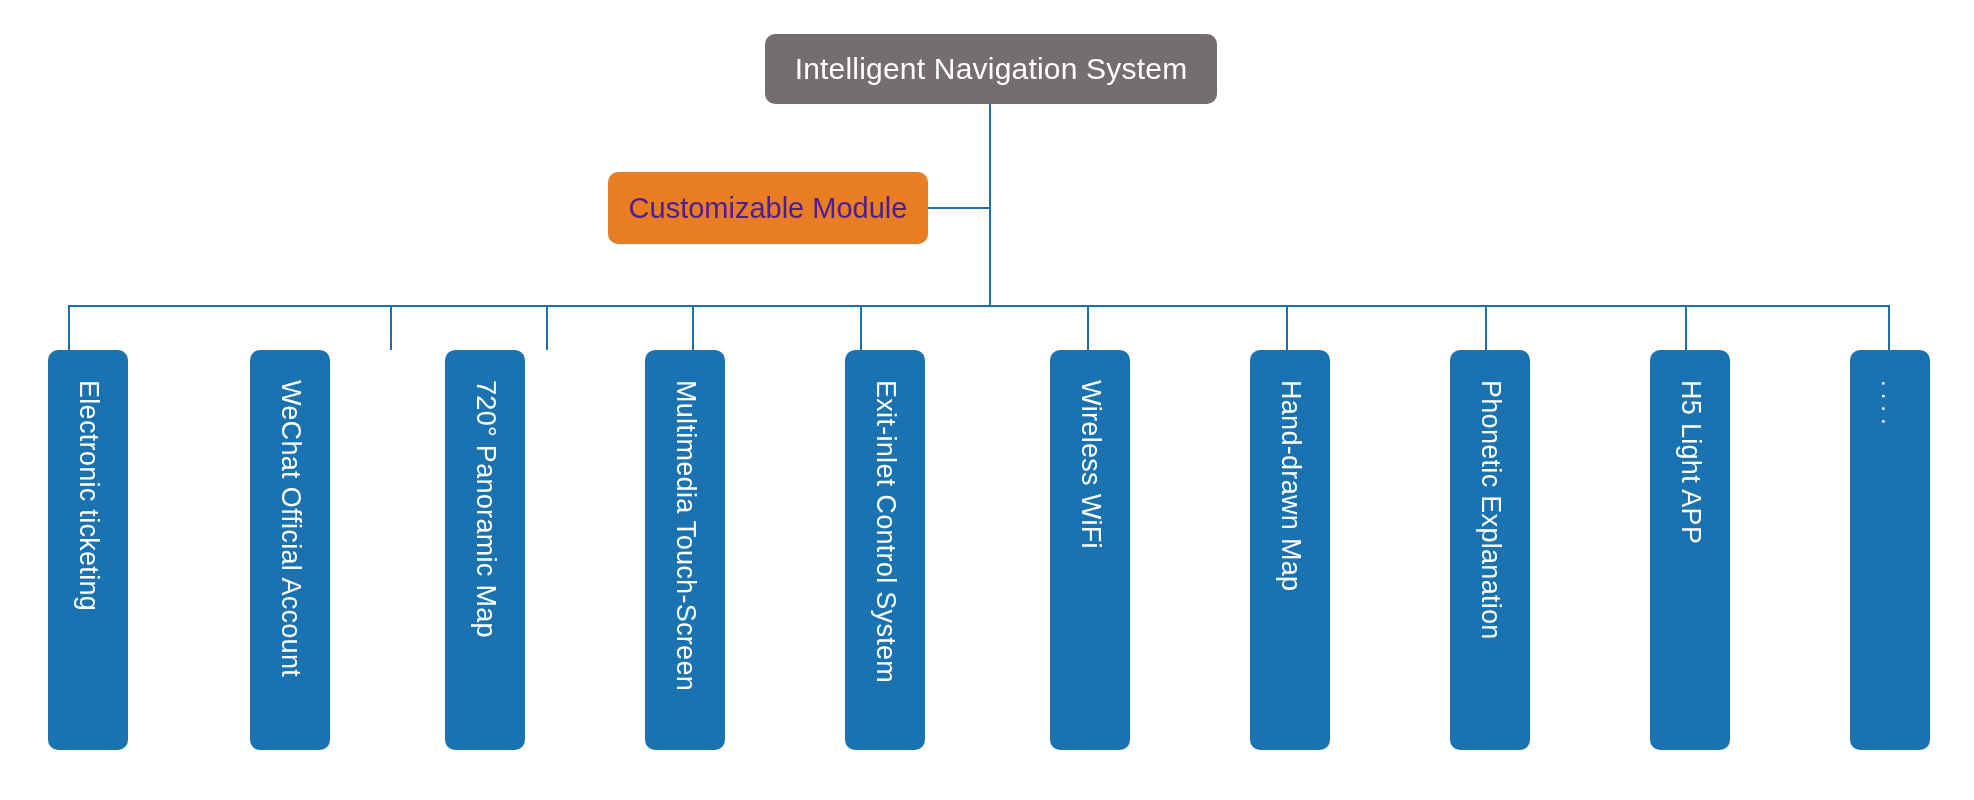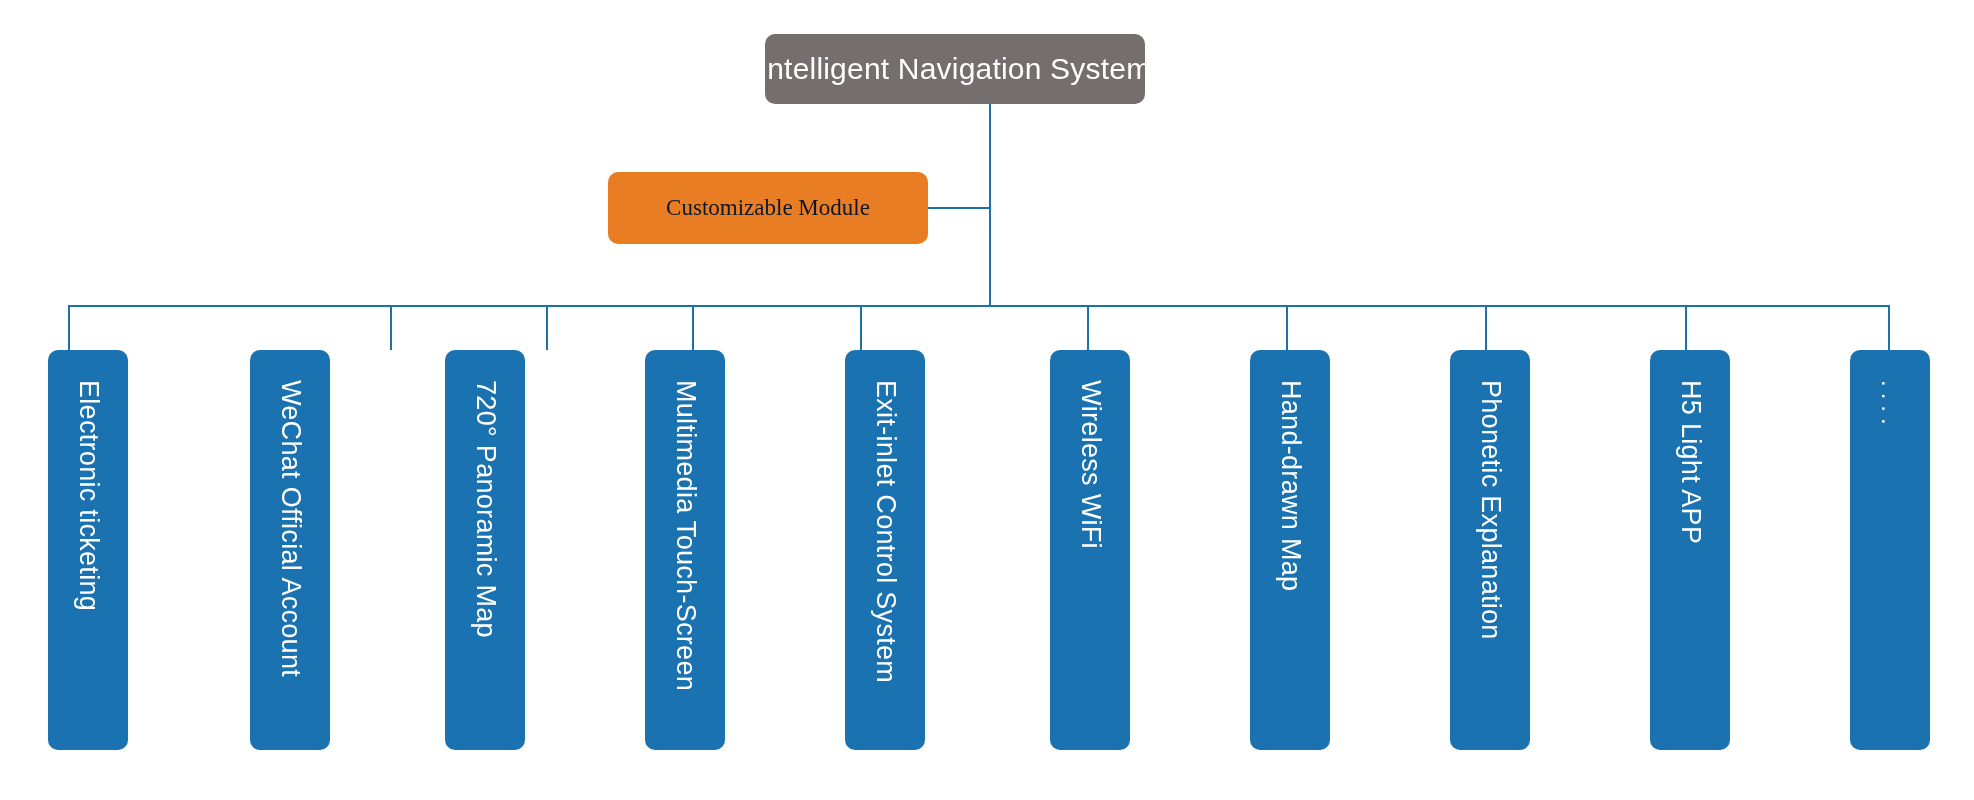--- a/index.html
+++ b/index.html
@@ -24,21 +24,21 @@
     background: #1f6fa8;
   }
   .vline { width: 2px; }
   .hline { height: 2px; }
 
   
   .root-node {
     position: absolute;
     left: 765px;
     top: 34px;
-    width: 380px;
+    width: 452px;
     height: 70px;
     background: #746e6e;
     border-radius: 10px;
     display: flex;
     align-items: center;
     justify-content: center;
     box-sizing: border-box;
   }
   .root-node .label {
     color: #ffffff;
@@ -55,24 +55,23 @@
     width: 320px;
     height: 72px;
     background: #e87d23;
     border-radius: 10px;
     display: flex;
     align-items: center;
     justify-content: center;
     box-sizing: border-box;
   }
   .custom-node .label {
-    color: #0f172a;
-    font-size: 23px;
+    color: #4c1d95;
+    font-size: 29px;
     white-space: nowrap;
-    font-family: Liberation Serif, serif;
   }
 
   
   .leaf-node {
     position: absolute;
     background: #1a72b0;
     border-radius: 10px;
     box-sizing: border-box;
     overflow: hidden;
   }

